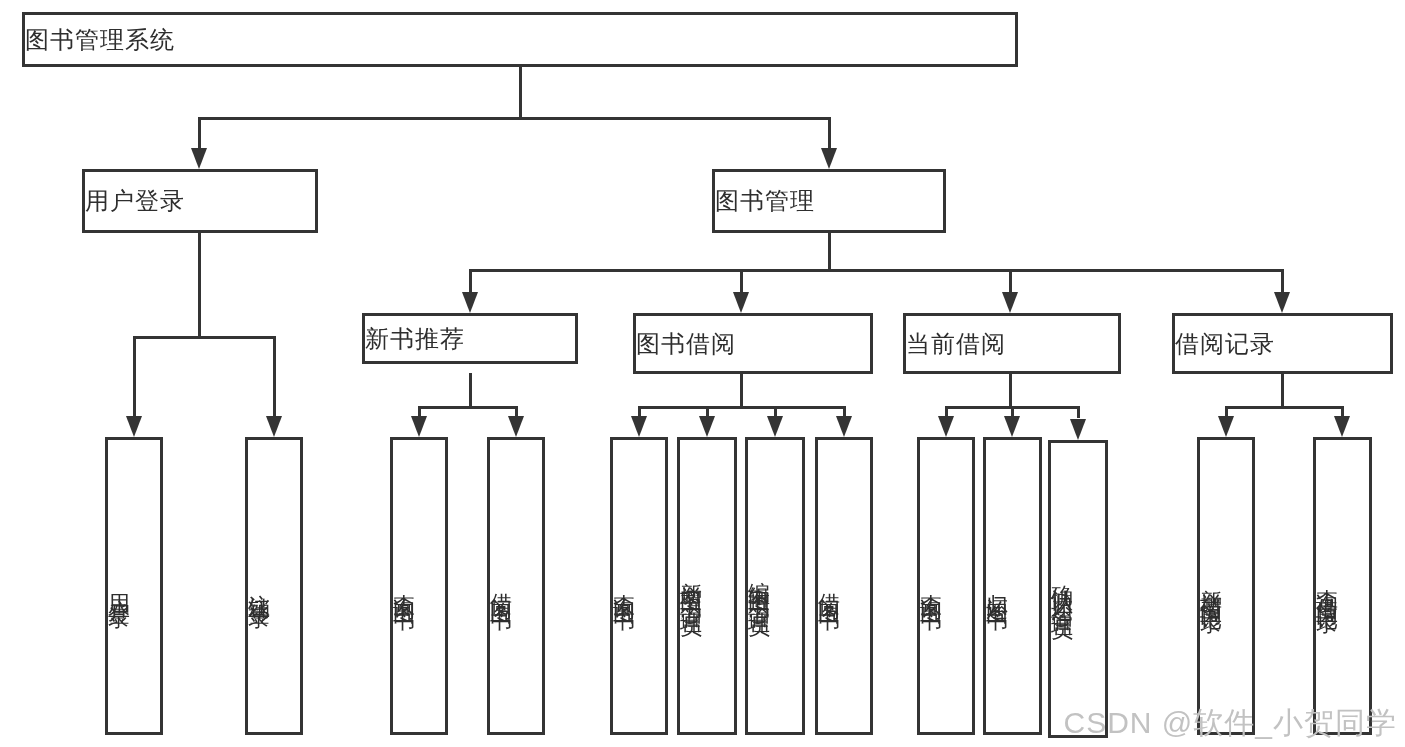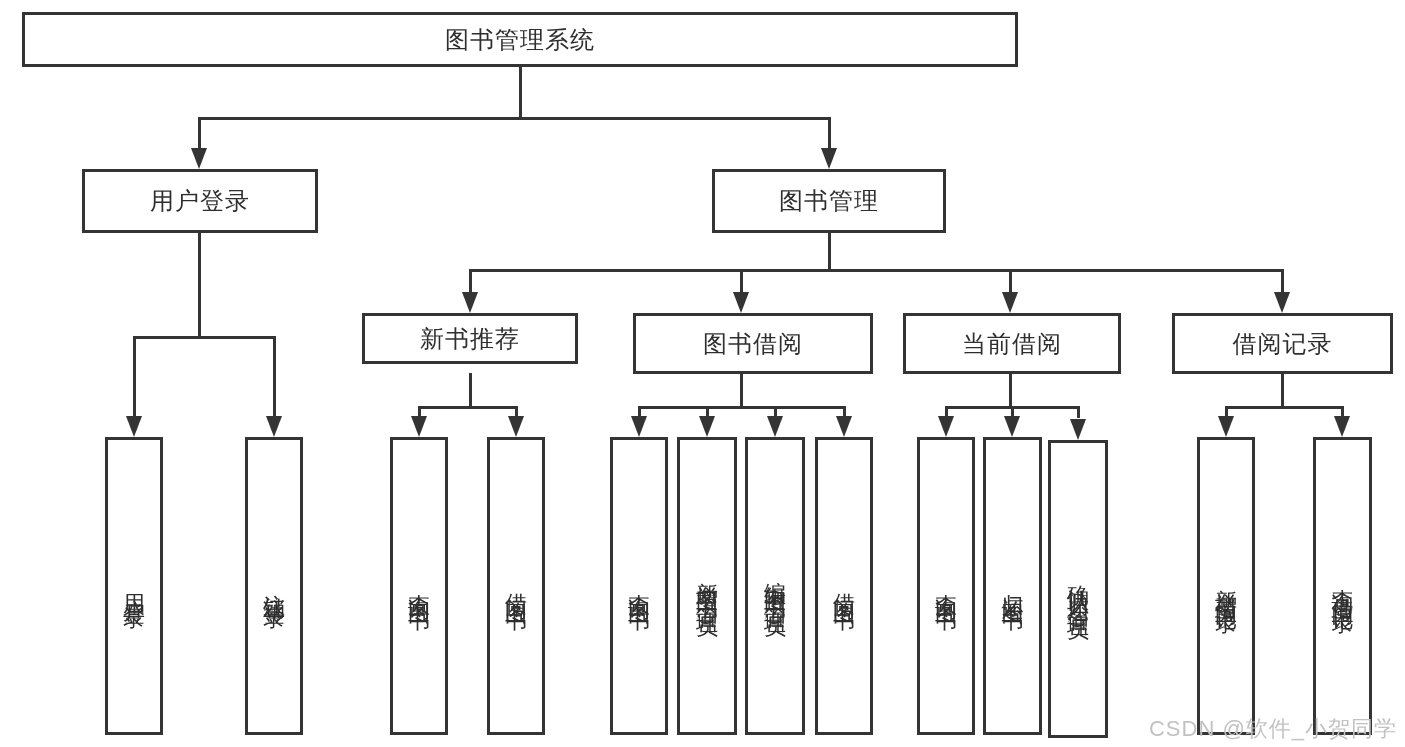--- a/index.html
+++ b/index.html
@@ -3,38 +3,38 @@
 <meta charset="utf-8">
 <style>
   * { margin:0; padding:0; box-sizing:border-box; }
   html,body { background:#ffffff; }
   .canvas {
     position:relative; width:1405px; height:747px; background:#ffffff;
     font-family:"Liberation Sans", sans-serif; overflow:hidden;
   }
   .node {
     position:absolute; border:3px solid #343434; background:#ffffff;
-    display:flex; align-items:center; justify-content:center;
+    display:flex; align-items:center; justify-content:flex-start;
     color:#2e2e2e; font-size:24px; letter-spacing:1px;
   }
   .node .lbl { white-space:nowrap; }
   .vnode .lbl {
     writing-mode:vertical-rl; text-orientation:mixed;
     letter-spacing:5px; line-height:1; font-size:22px; white-space:normal;
   }
   .vl { position:absolute; width:3px; background:#343434; }
   .hl { position:absolute; height:3px; background:#343434; }
   .arr {
     position:absolute; width:0; height:0;
     border-left:8px solid transparent; border-right:8px solid transparent;
     border-top:21px solid #343434;
   }
   .watermark {
     position:absolute; right:8px; bottom:3px;
-    color:#c2c2c2; font-size:22px; letter-spacing:1px; white-space:nowrap;
+    color:#c2c2c2; font-size:30px; letter-spacing:1px; white-space:nowrap;
   }
 </style>
 </head>
 <body>
 
 <div class="canvas">
 
   <div class="node" style="left:22px;top:12px;width:996px;height:55px">
     <span class="lbl">图书管理系统</span>
   </div>

